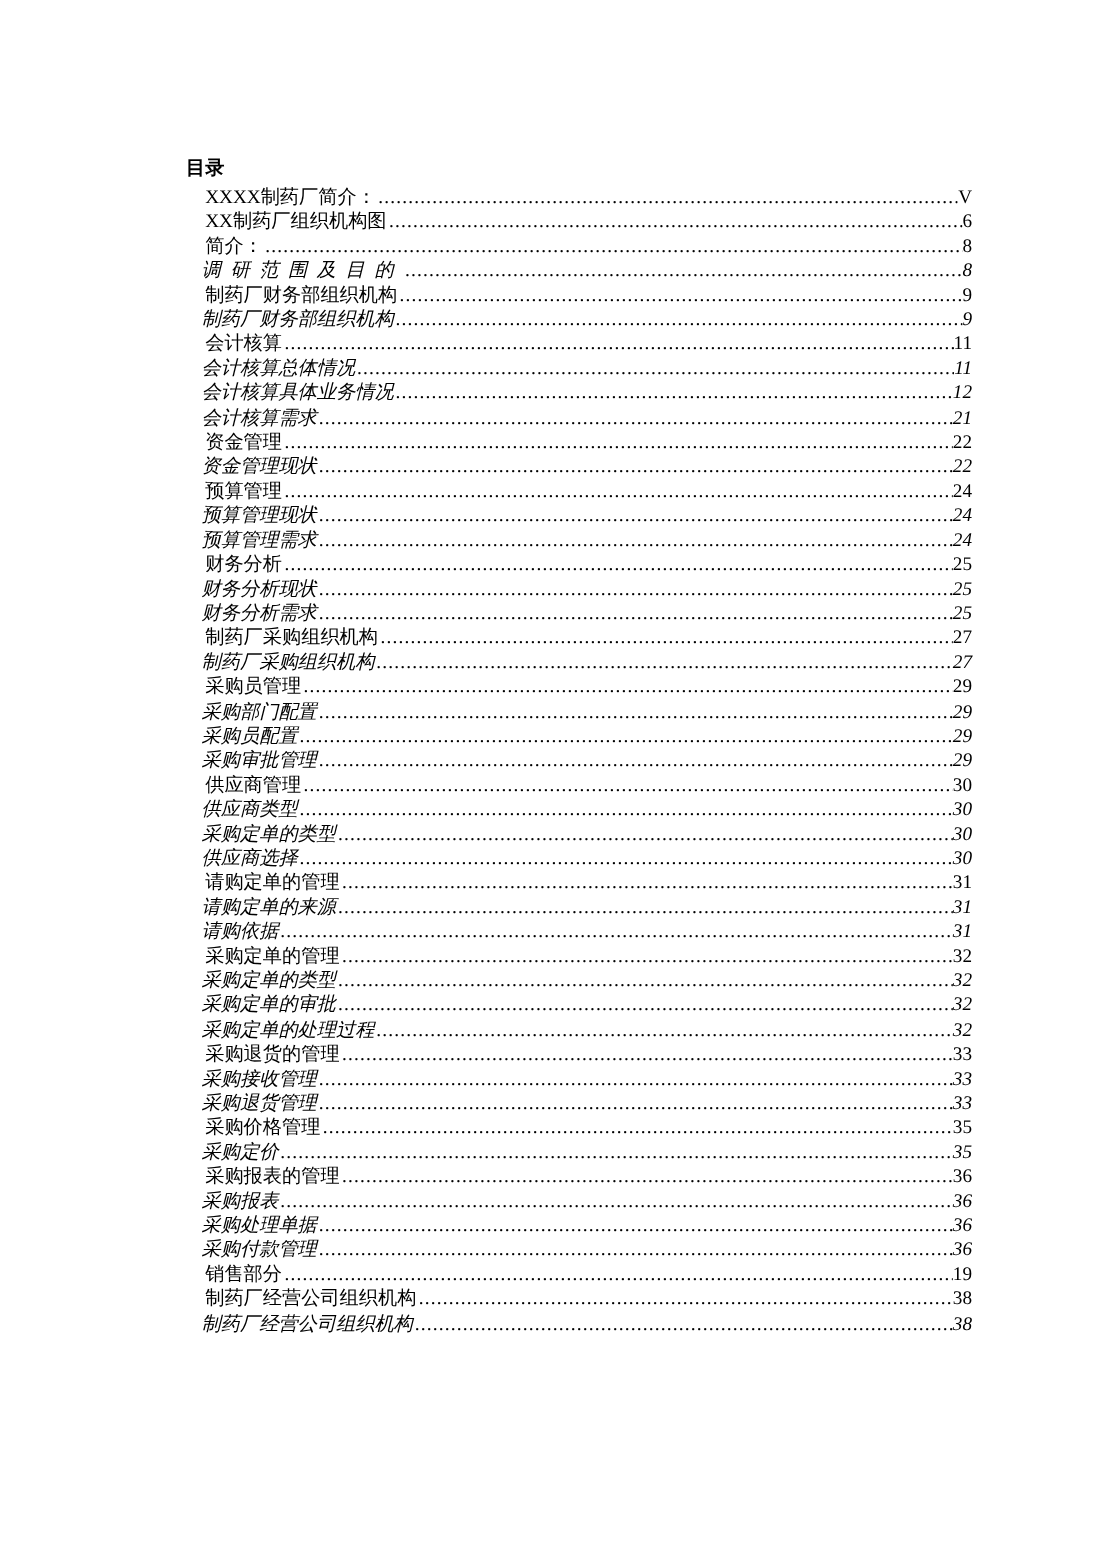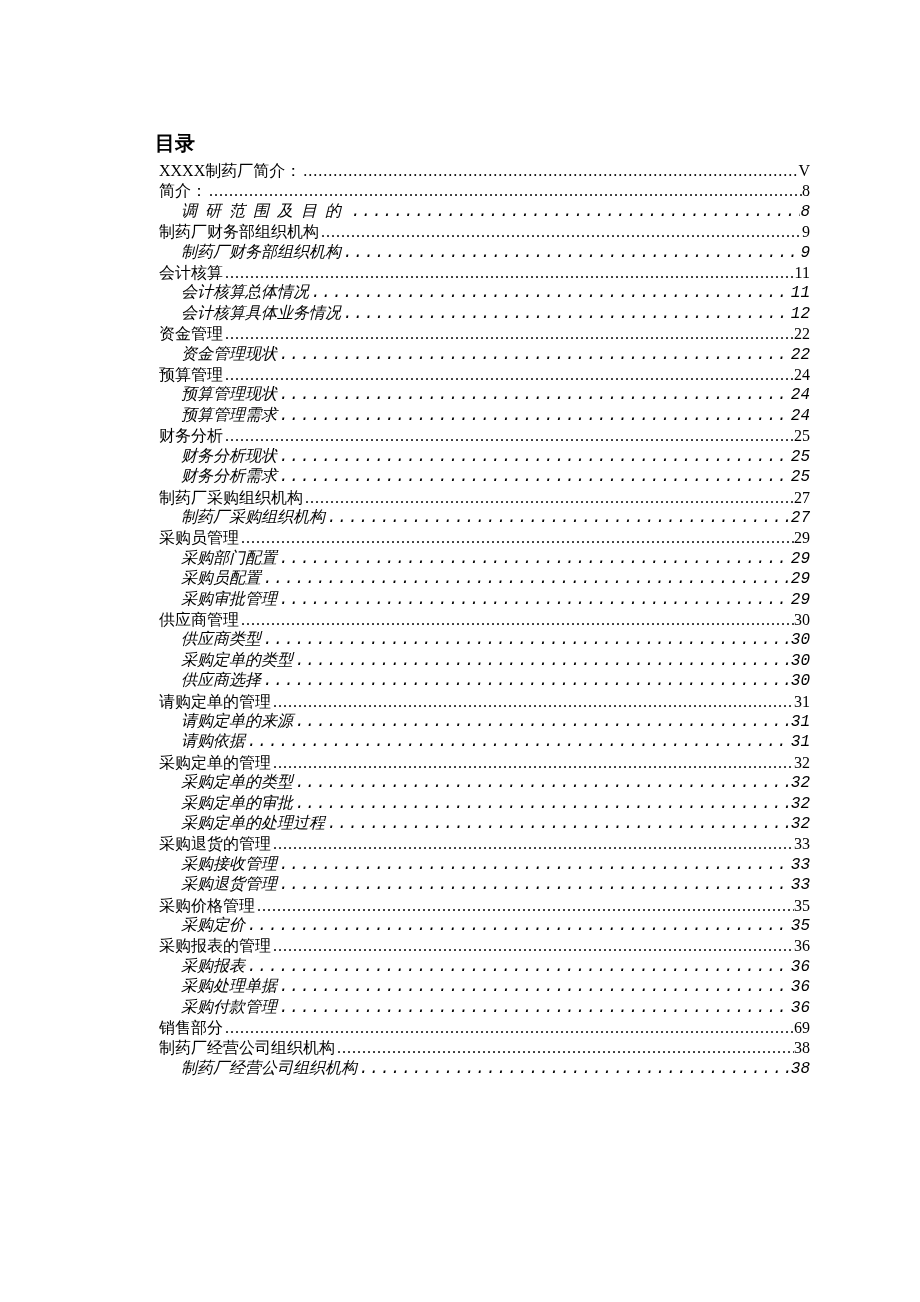--- a/index.html
+++ b/index.html
@@ -12,35 +12,34 @@
       font-family: "SimSun", "宋体", serif;
       width: 920px;
       height: 1302px;
       padding: 130px 110px 100px 155px;
       font-size: 16px;
       color: #000;
     }
     .toc-title {
       font-weight: bold;
       margin-bottom: 4px;
-      font-size: 20px;
+      font-size: 16px;
     }
     .toc-line {
       display: flex;
       align-items: baseline;
       line-height: 20.4px;
       white-space: nowrap;
     }
     .toc-line.level-1 {
-      margin-left: 4px;
+      margin-left: 16px;
     }
     .toc-line.level-2 {
-      margin-left: 26px;
+      margin-left: 13px;
       font-style: italic;
-      font-family: Liberation Mono, monospace;
     }
     .toc-line.level-2 .page-num {
       font-style: italic;
     }
     .toc-label {
       flex-shrink: 0;
     }
     .dots {
       flex: 1;
       overflow: hidden;
@@ -67,20 +66,25 @@
 
 <div class="toc-title">目录</div>
 
 <div id="toc-container">
     <div class="toc-line level-1">
       <span class="toc-label"><span>XXXX制药厂简介：</span></span>
       <span class="dots"></span>
       <span class="page-num">V</span>
     </div>
     <div class="toc-line level-1">
+      <span class="toc-label"><span>XX制药厂组织机构图</span></span>
+      <span class="dots"></span>
+      <span class="page-num">6</span>
+    </div>
+    <div class="toc-line level-1">
       <span class="toc-label"><span>简介：</span></span>
       <span class="dots"></span>
       <span class="page-num">8</span>
     </div>
     <div class="toc-line level-2">
       <span class="toc-label"><span class="spaced">调研范围及目的</span></span>
       <span class="dots"></span>
       <span class="page-num">8</span>
     </div>
     <div class="toc-line level-1">
@@ -101,20 +105,25 @@
     <div class="toc-line level-2">
       <span class="toc-label"><span>会计核算总体情况</span></span>
       <span class="dots"></span>
       <span class="page-num">11</span>
     </div>
     <div class="toc-line level-2">
       <span class="toc-label"><span>会计核算具体业务情况</span></span>
       <span class="dots"></span>
       <span class="page-num">12</span>
     </div>
+    <div class="toc-line level-2">
+      <span class="toc-label"><span>会计核算需求</span></span>
+      <span class="dots"></span>
+      <span class="page-num">21</span>
+    </div>
     <div class="toc-line level-1">
       <span class="toc-label"><span>资金管理</span></span>
       <span class="dots"></span>
       <span class="page-num">22</span>
     </div>
     <div class="toc-line level-2">
       <span class="toc-label"><span>资金管理现状</span></span>
       <span class="dots"></span>
       <span class="page-num">22</span>
     </div>
@@ -274,21 +283,21 @@
       <span class="page-num">36</span>
     </div>
     <div class="toc-line level-2">
       <span class="toc-label"><span>采购付款管理</span></span>
       <span class="dots"></span>
       <span class="page-num">36</span>
     </div>
     <div class="toc-line level-1">
       <span class="toc-label"><span>销售部分</span></span>
       <span class="dots"></span>
-      <span class="page-num">69</span>
+      <span class="page-num">19</span>
     </div>
     <div class="toc-line level-1">
       <span class="toc-label"><span>制药厂经营公司组织机构</span></span>
       <span class="dots"></span>
       <span class="page-num">38</span>
     </div>
     <div class="toc-line level-2">
       <span class="toc-label"><span>制药厂经营公司组织机构</span></span>
       <span class="dots"></span>
       <span class="page-num">38</span>

